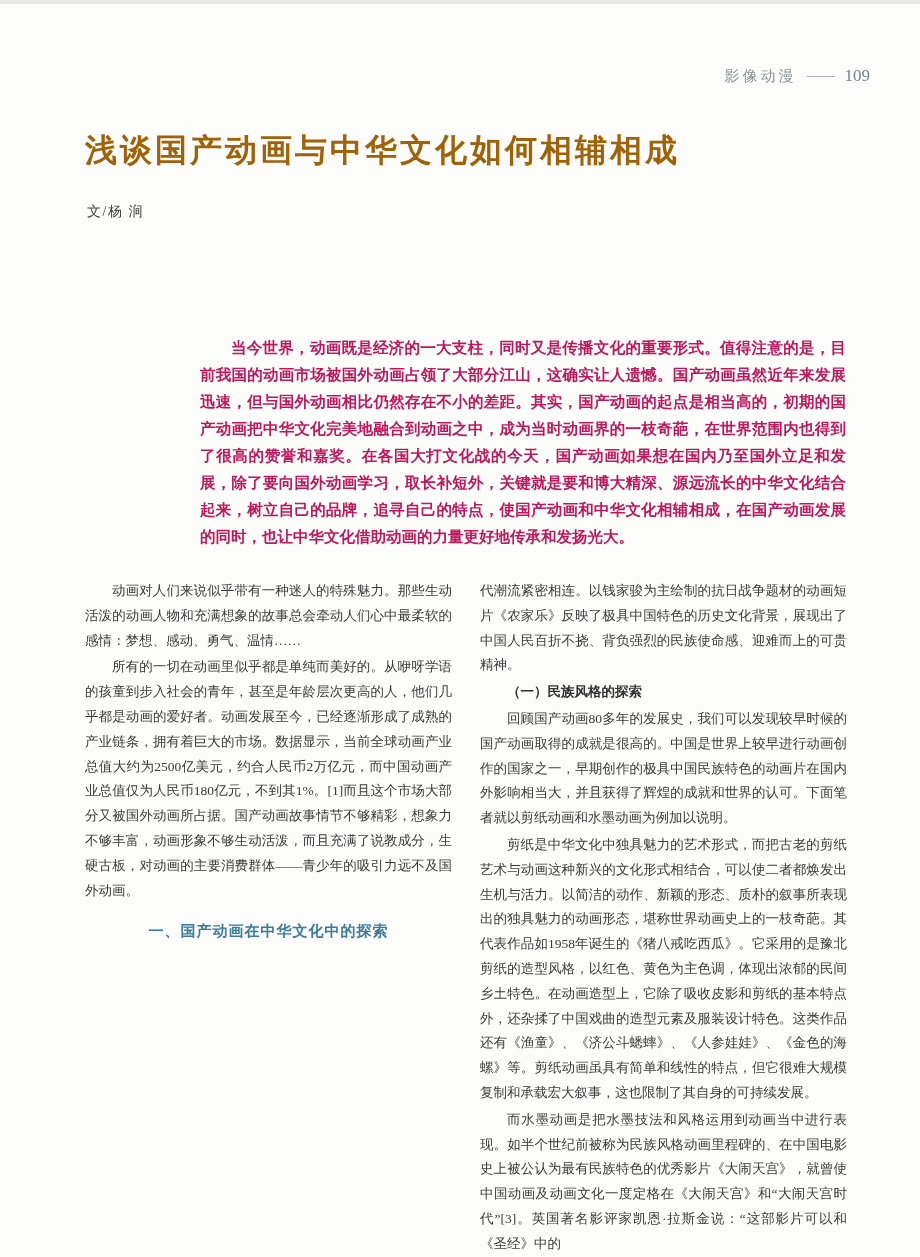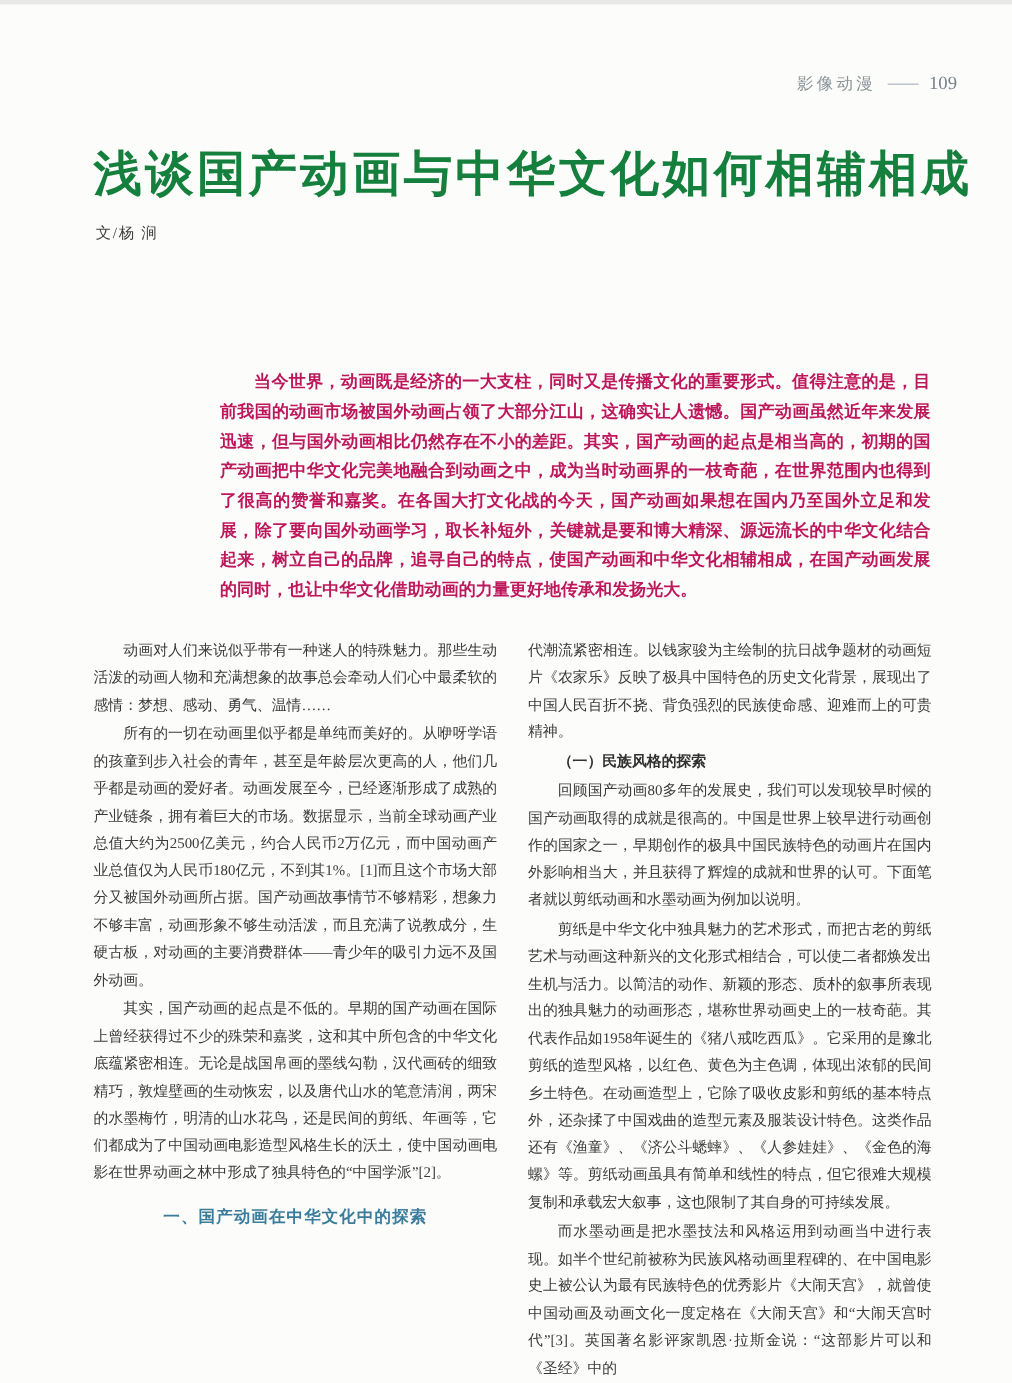--- a/index.html
+++ b/index.html
@@ -18,22 +18,22 @@
     position:absolute; top:62px; right:50px;
     display:flex; align-items:center; gap:10px;
   }
   .column-label { font-size:15px; color:#8b9398; letter-spacing:3px; }
   .header-rule { width:28px; height:1px; background:#a6aeb3; }
   .page-number { font-size:17px; color:#75808a; }
 
   
   .article-title {
     position:absolute; left:85px; top:125px; margin:0;
-    font-size:44px; font-weight:bold; letter-spacing:3px;
-    color:#15803d; white-space:nowrap;
+    font-size:32px; font-weight:bold; letter-spacing:3px;
+    color:#a16207; white-space:nowrap;
   }
   .article-author {
     position:absolute; left:87px; top:199px;
     font-size:14px; color:#3f3f3f; letter-spacing:1.5px;
   }
 
   
   .abstract { position:absolute; left:200px; top:330px; width:646px; }
   .abstract p {
     margin:0; text-indent:2em;
@@ -85,21 +85,20 @@
 
   <div class="abstract">
     <p>当今世界，动画既是经济的一大支柱，同时又是传播文化的重要形式。值得注意的是，目前我国的动画市场被国外动画占领了大部分江山，这确实让人遗憾。国产动画虽然近年来发展迅速，但与国外动画相比仍然存在不小的差距。其实，国产动画的起点是相当高的，初期的国产动画把中华文化完美地融合到动画之中，成为当时动画界的一枝奇葩，在世界范围内也得到了很高的赞誉和嘉奖。在各国大打文化战的今天，国产动画如果想在国内乃至国外立足和发展，除了要向国外动画学习，取长补短外，关键就是要和博大精深、源远流长的中华文化结合起来，树立自己的品牌，追寻自己的特点，使国产动画和中华文化相辅相成，在国产动画发展的同时，也让中华文化借助动画的力量更好地传承和发扬光大。</p>
   </div>
 
   <div class="columns">
 
     <div class="col">
       <p>动画对人们来说似乎带有一种迷人的特殊魅力。那些生动活泼的动画人物和充满想象的故事总会牵动人们心中最柔软的感情：梦想、感动、勇气、温情……</p>
       <p>所有的一切在动画里似乎都是单纯而美好的。从咿呀学语的孩童到步入社会的青年，甚至是年龄层次更高的人，他们几乎都是动画的爱好者。动画发展至今，已经逐渐形成了成熟的产业链条，拥有着巨大的市场。数据显示，当前全球动画产业总值大约为2500亿美元，约合人民币2万亿元，而中国动画产业总值仅为人民币180亿元，不到其1%。[1]而且这个市场大部分又被国外动画所占据。国产动画故事情节不够精彩，想象力不够丰富，动画形象不够生动活泼，而且充满了说教成分，生硬古板，对动画的主要消费群体——青少年的吸引力远不及国外动画。</p>
-      <p>其实，国产动画的起点是不低的。早期的国产动画在国际上曾经获得过不少的殊荣和嘉奖，这和其中所包含的中华文化底蕴紧密相连。无论是战国帛画的墨线勾勒，汉代画砖的细致精巧，敦煌壁画的生动恢宏，以及唐代山水的笔意清润，两宋的水墨梅竹，明清的山水花鸟，还是民间的剪纸、年画等，它们都成为了中国动画电影造型风格生长的沃土，使中国动画电影在世界动画之林中形成了独具特色的“中国学派”[2]。</p>
       <h2 class="section-heading">一、国产动画在中华文化中的探索</h2>
     </div>
 
     <div class="col">
       <p class="no-indent">代潮流紧密相连。以钱家骏为主绘制的抗日战争题材的动画短片《农家乐》反映了极具中国特色的历史文化背景，展现出了中国人民百折不挠、背负强烈的民族使命感、迎难而上的可贵精神。</p>
       <p class="subheading">（一）民族风格的探索</p>
       <p>回顾国产动画80多年的发展史，我们可以发现较早时候的国产动画取得的成就是很高的。中国是世界上较早进行动画创作的国家之一，早期创作的极具中国民族特色的动画片在国内外影响相当大，并且获得了辉煌的成就和世界的认可。下面笔者就以剪纸动画和水墨动画为例加以说明。</p>
       <p>剪纸是中华文化中独具魅力的艺术形式，而把古老的剪纸艺术与动画这种新兴的文化形式相结合，可以使二者都焕发出生机与活力。以简洁的动作、新颖的形态、质朴的叙事所表现出的独具魅力的动画形态，堪称世界动画史上的一枝奇葩。其代表作品如1958年诞生的《猪八戒吃西瓜》。它采用的是豫北剪纸的造型风格，以红色、黄色为主色调，体现出浓郁的民间乡土特色。在动画造型上，它除了吸收皮影和剪纸的基本特点外，还杂揉了中国戏曲的造型元素及服装设计特色。这类作品还有《渔童》、《济公斗蟋蟀》、《人参娃娃》、《金色的海螺》等。剪纸动画虽具有简单和线性的特点，但它很难大规模复制和承载宏大叙事，这也限制了其自身的可持续发展。</p>
       <p>而水墨动画是把水墨技法和风格运用到动画当中进行表现。如半个世纪前被称为民族风格动画里程碑的、在中国电影史上被公认为最有民族特色的优秀影片《大闹天宫》，就曾使中国动画及动画文化一度定格在《大闹天宫》和“大闹天宫时代”[3]。英国著名影评家凯恩·拉斯金说：“这部影片可以和《圣经》中的</p>
     </div>

